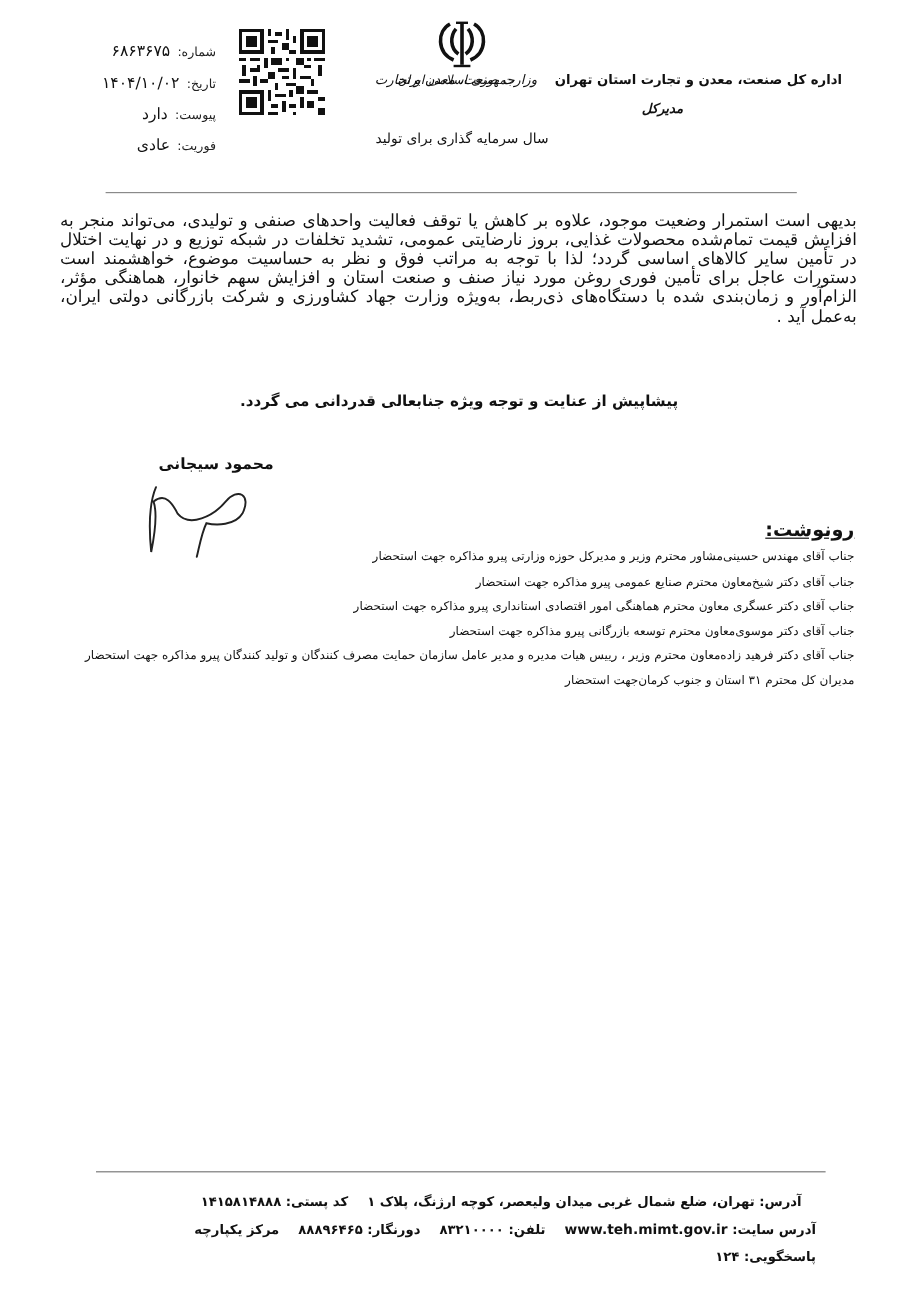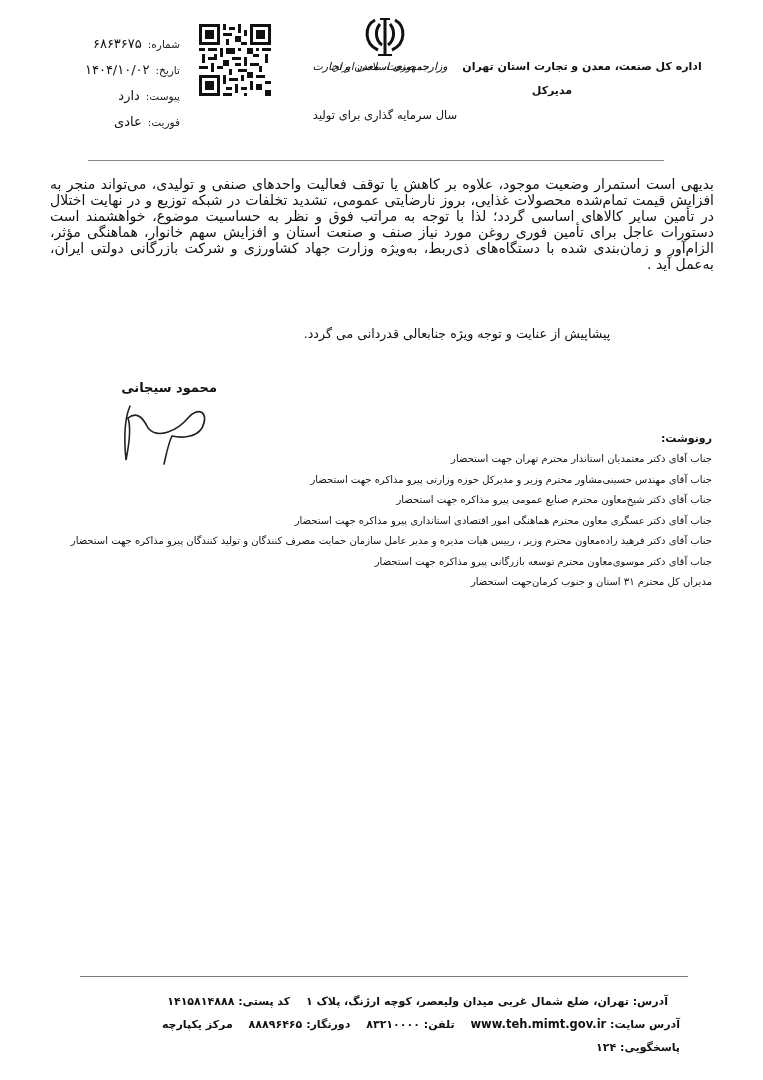--- a/index.html
+++ b/index.html
@@ -15,32 +15,32 @@
     .meta-value { font-weight: normal; font-size: 13px; letter-spacing: 0.5px; }
     
     .qr { left: 199px; top: 24px; width: 72px; height: 72px; }
     
     .emblem { left: 350px; top: 12px; width: 70px; height: 48px; }
     .gov-line1 { left: 300px; top: 60px; width: 160px; text-align: center; font-family: "DejaVu Serif", serif; font-style: italic; font-size: 10.5px; }
     .gov-line2 { left: 300px; top: 60px; width: 160px; text-align: center; font-family: "DejaVu Serif", serif; font-style: italic; font-size: 11px; }
     .slogan { left: 290px; top: 108px; width: 190px; text-align: center; font-size: 11.5px; direction: rtl; }
     
     .org { right: 56px; top: 55px; width: 250px; direction: rtl; text-align: center; font-weight: bold; font-size: 11px; line-height: 24px; }
-    .org-sub { padding-right: 60px; }
+    .org-sub { padding-right: 60px; font-style: italic; }
     
     .divider-top { left: 88px; top: 160px; width: 576px; height: 1px; background: #8a8a8a; }
     .divider-bottom { left: 80px; top: 976px; width: 608px; height: 1px; background: #7a7a7a; }
     
     .body-text { left: 50px; top: 176px; width: 664px; direction: rtl; text-align: justify; text-align-last: right; font-size: 14px; line-height: 16px; }
-    .closing { left: 200px; top: 326px; width: 514px; direction: rtl; text-align: center; font-size: 12.6px; }
-    .signer { left: 97px; top: 380px; width: 120px; direction: rtl; font-weight: bold; font-size: 13px; }
+    .closing { left: 200px; top: 326px; width: 514px; direction: rtl; text-align: left; font-size: 12.6px; font-weight: bold; }
+    .signer { left: 108px; top: 380px; width: 120px; direction: rtl; font-weight: bold; font-size: 13px; }
     .signature { left: 118px; top: 400px; width: 100px; height: 70px; }
     
     .cc { left: 100px; top: 432px; width: 612px; direction: rtl; text-align: right; }
-    .cc-title { font-weight: bold; font-size: 11px; margin-bottom: 4px; }
+    .cc-title { font-weight: bold; font-size: 16px; margin-bottom: 4px; text-decoration: underline; }
     .cc-item { font-size: 10px; line-height: 20.5px; white-space: nowrap; }
     
     .footer { left: 100px; top: 990px; width: 580px; direction: rtl; text-align: right; font-size: 11px; font-weight: bold; line-height: 23px; }
     .footer-line1 { padding-right: 12px; }
     .footer .url { font-family: "DejaVu Sans", sans-serif; font-weight: bold; font-size: 11.5px; direction: ltr; unicode-bidi: embed; }
     .footer span.gap { display: inline-block; width: 12px; }
   </style>
 </head>
 <body>
 
@@ -154,26 +154,25 @@
 <div class="abs closing">پیشاپیش از عنایت و توجه ویژه جنابعالی قدردانی می گردد.</div>
 <div class="abs signer">محمود سیجانی</div>
 <div class="abs signature">
   <svg width="100" height="70" viewBox="0 0 100 70">
     <path d="M12 6 C6 20 6 40 8 60 C10 50 14 30 10 18 M10 18 C20 10 26 20 30 28 C40 40 60 30 70 18 C80 6 92 12 84 28 C78 38 62 38 54 36 C50 44 48 56 46 64" fill="none" stroke="#222" stroke-width="1.6" stroke-linecap="round"></path>
   </svg>
 </div>
 
 <div class="abs cc">
   <div class="cc-title">رونوشت:</div>
-  <div class="cc-item">جناب آقای دکتر معتمدیان استاندار محترم تهران جهت استحضار</div>
   <div class="cc-item">جناب آقای مهندس حسینی‌مشاور محترم وزیر و مدیرکل حوزه وزارتی پیرو مذاکره جهت استحضار</div>
   <div class="cc-item">جناب آقای دکتر شیخ‌معاون محترم صنایع عمومی پیرو مذاکره جهت استحضار</div>
   <div class="cc-item">جناب آقای دکتر عسگری معاون محترم هماهنگی امور اقتصادی استانداری پیرو مذاکره جهت استحضار</div>
+  <div class="cc-item">جناب آقای دکتر موسوی‌معاون محترم توسعه بازرگانی پیرو مذاکره جهت استحضار</div>
   <div class="cc-item">جناب آقای دکتر فرهید زاده‌معاون محترم وزیر ، رییس هیات مدیره و مدیر عامل سازمان حمایت مصرف کنندگان و تولید کنندگان پیرو مذاکره جهت استحضار</div>
-  <div class="cc-item">جناب آقای دکتر موسوی‌معاون محترم توسعه بازرگانی پیرو مذاکره جهت استحضار</div>
   <div class="cc-item">مدیران کل محترم ۳۱ استان و جنوب کرمان‌جهت استحضار</div>
 </div>
 
 <div class="abs divider-bottom"></div>
 
 <div class="abs footer">
   <div class="footer-line1">
     <span>آدرس: تهران، ضلع شمال غربی میدان ولیعصر، کوچه ارژنگ، پلاک ۱</span><span class="gap"></span>
     <span>کد پستی:</span>
     <span>۱۴۱۵۸۱۴۸۸۸</span>

